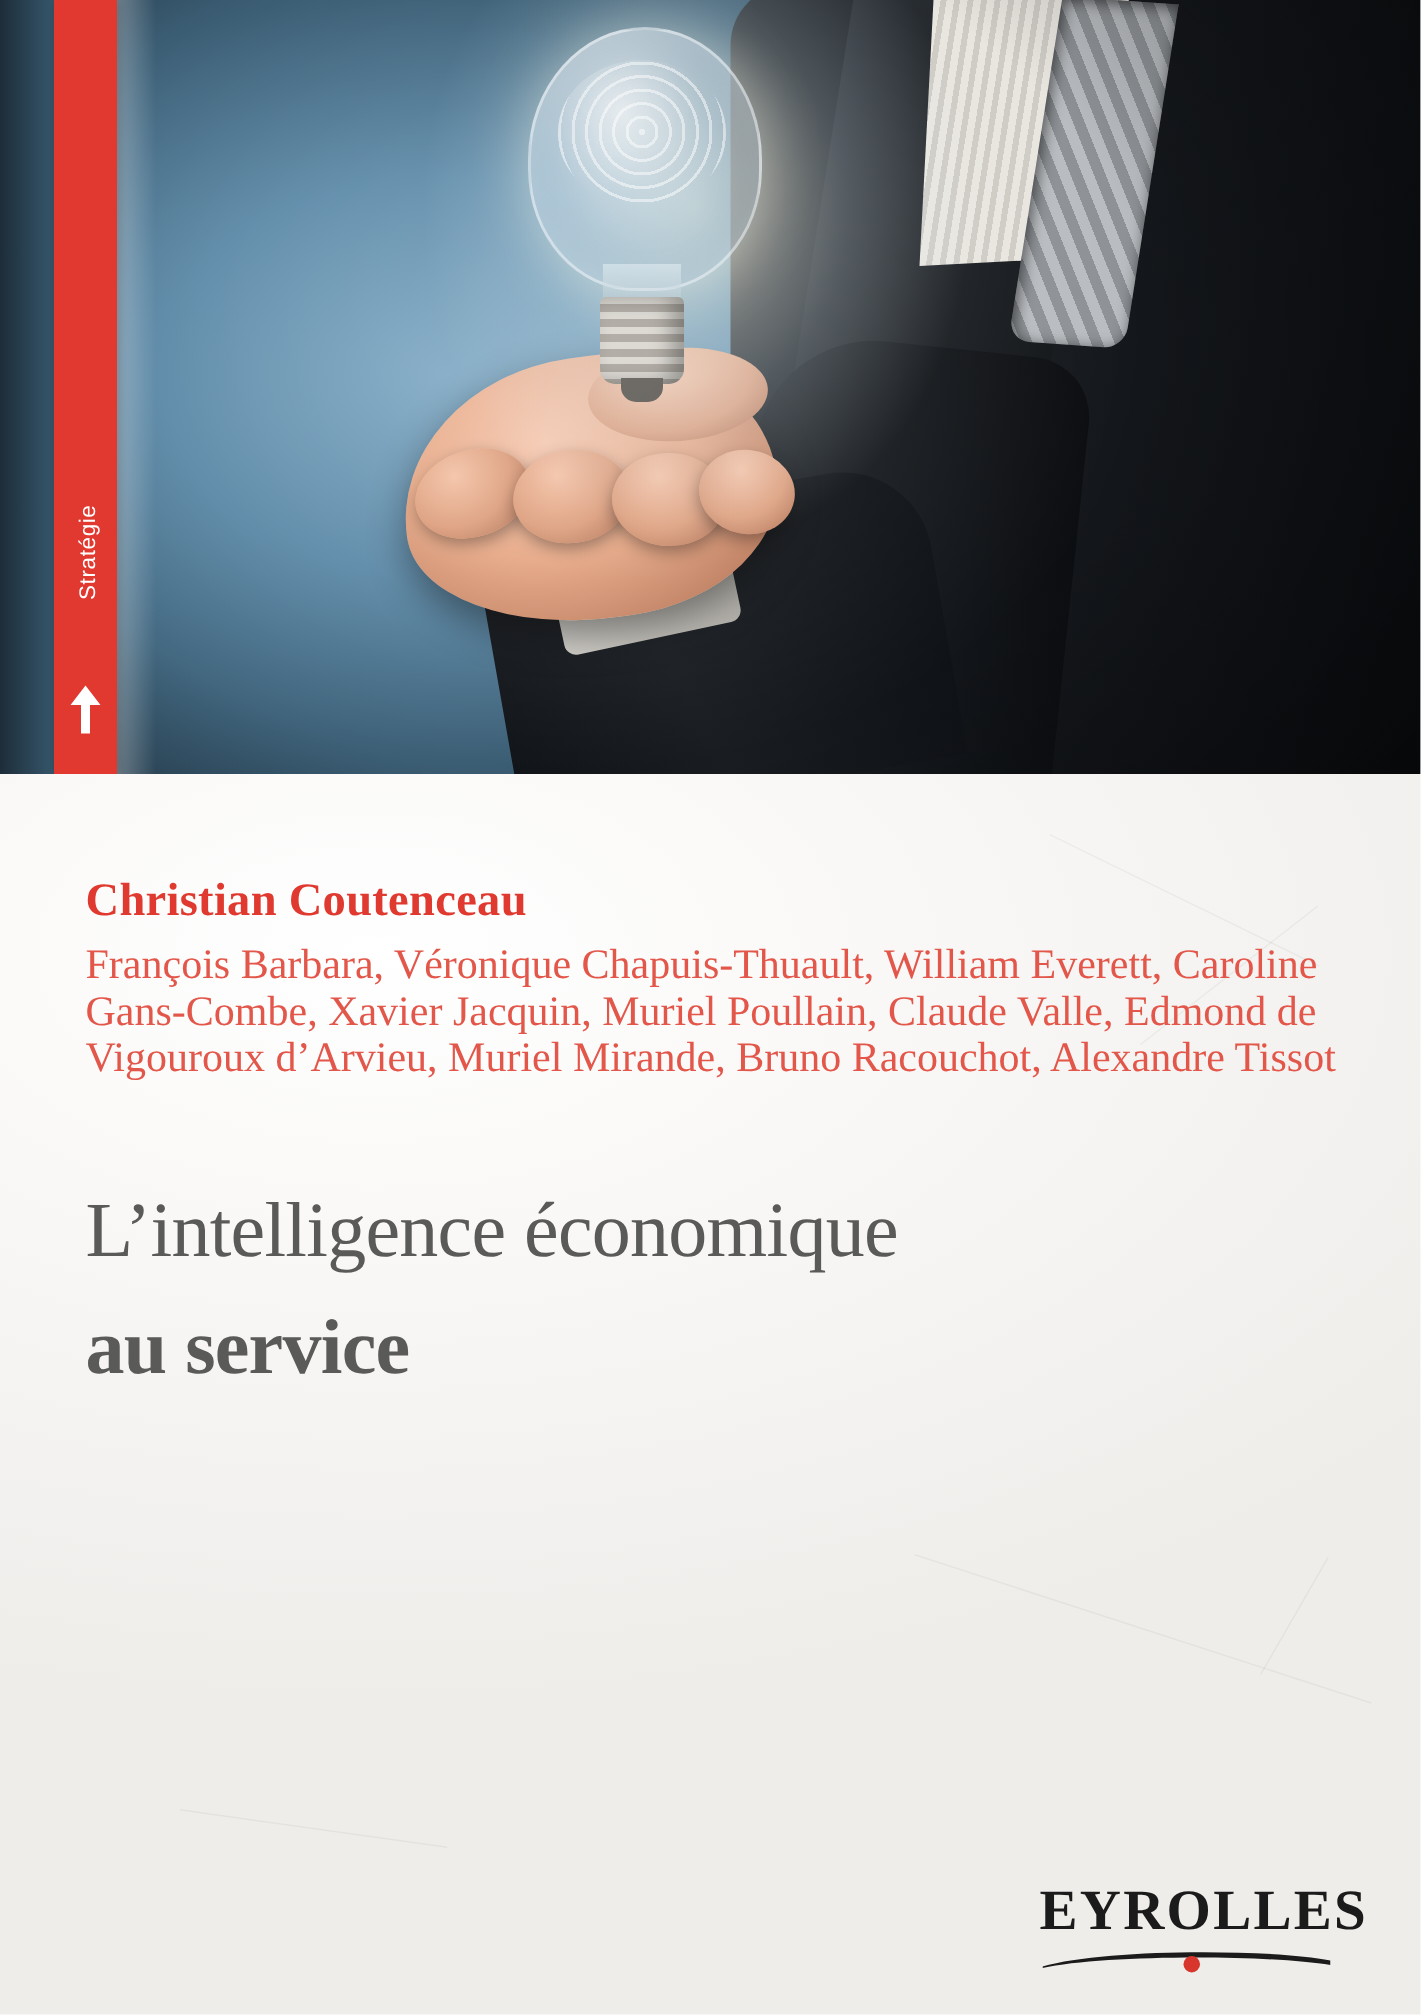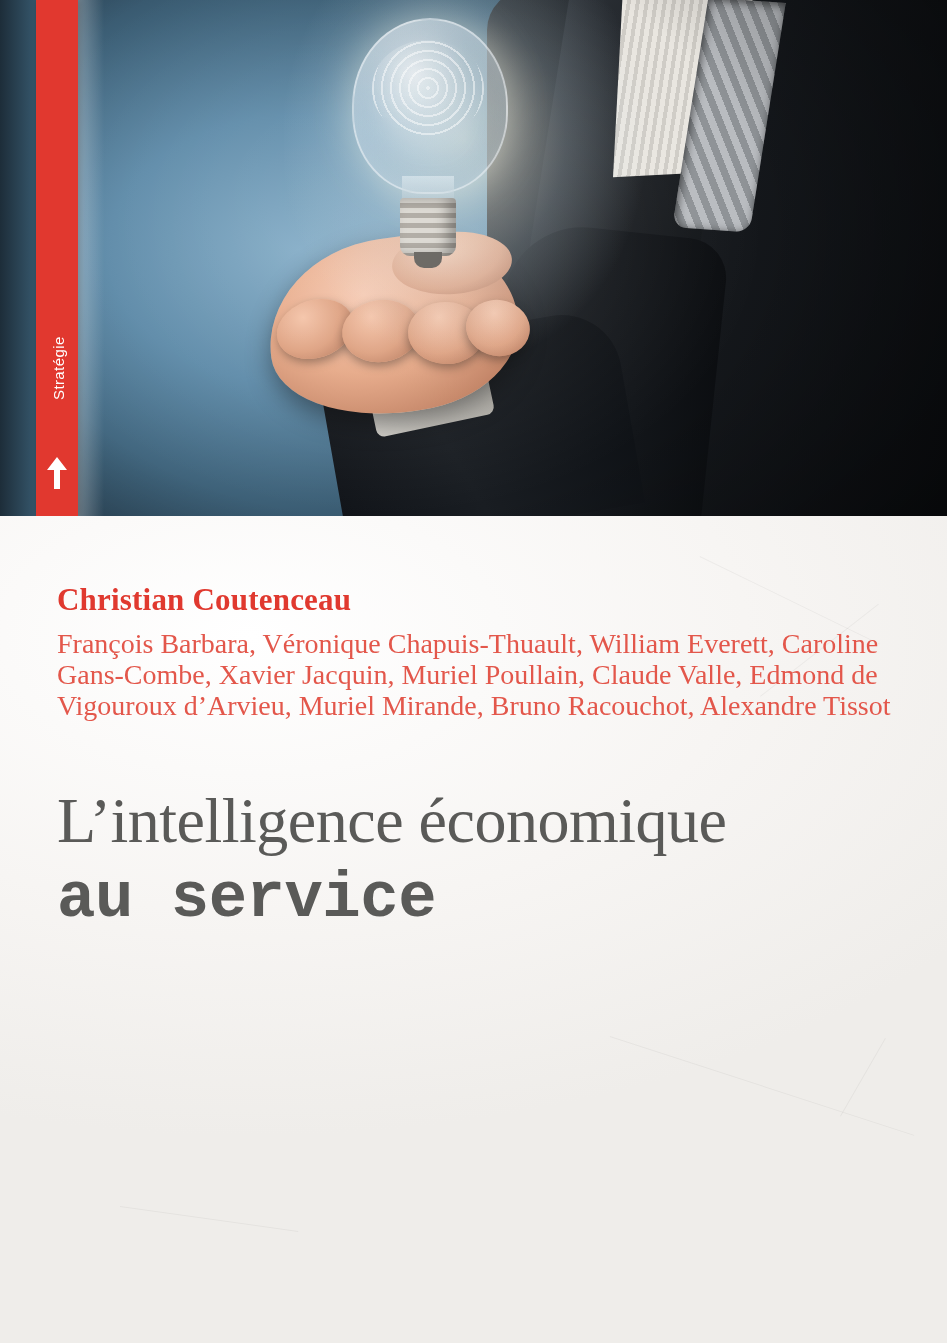--- a/index.html
+++ b/index.html
@@ -293,25 +293,25 @@
     font-size: 28px;
     line-height: 31px;
   }
   .title {
     position: absolute;
     left: 57px;
     top: 266px;
     width: 860px;
     color: #5a5a58;
     font-family: "Liberation Serif", serif;
-    font-size: 64px;
+    font-size: 52px;
     line-height: 78px;
   }
   .title .l1 { font-weight: normal; letter-spacing: -0.5px; }
-  .title .l2, .title .l3 { font-weight: bold; letter-spacing: -0.5px; font-family: Liberation Mono, monospace; }
+  .title .l2, .title .l3 { font-weight: bold; letter-spacing: -0.5px; }
 
   
   .logo {
     position: absolute;
     left: 693px;
     top: 736px;
     width: 196px;
     height: 62px;
   }
   .logo-word {
@@ -393,15 +393,22 @@
 
     <div class="author">Christian Coutenceau</div>
 
     <div class="coauthors">François Barbara, Véronique Chapuis-Thuault, William Everett, Caroline Gans-Combe, Xavier Jacquin, Muriel Poullain, Claude Valle, Edmond de Vigouroux d’Arvieu, Muriel Mirande, Bruno Racouchot, Alexandre Tissot</div>
 
     <div class="title">
       <div class="l1">L’intelligence économique</div>
       <div class="l2">au service</div>
     </div>
 
+    <div class="logo">
+      <div class="logo-word">EYROLLES</div>
+      <svg class="logo-swoosh" viewBox="0 0 192 14">
+        <path d="M0 13 C 40 1, 150 1, 192 9 L 192 12 C 150 5, 40 5, 0 14 Z" fill="#1b1b1b"></path>
+      </svg>
+      <div class="logo-dot"></div>
+    </div>
 
   </div>
 </div>
 
 </body></html>

